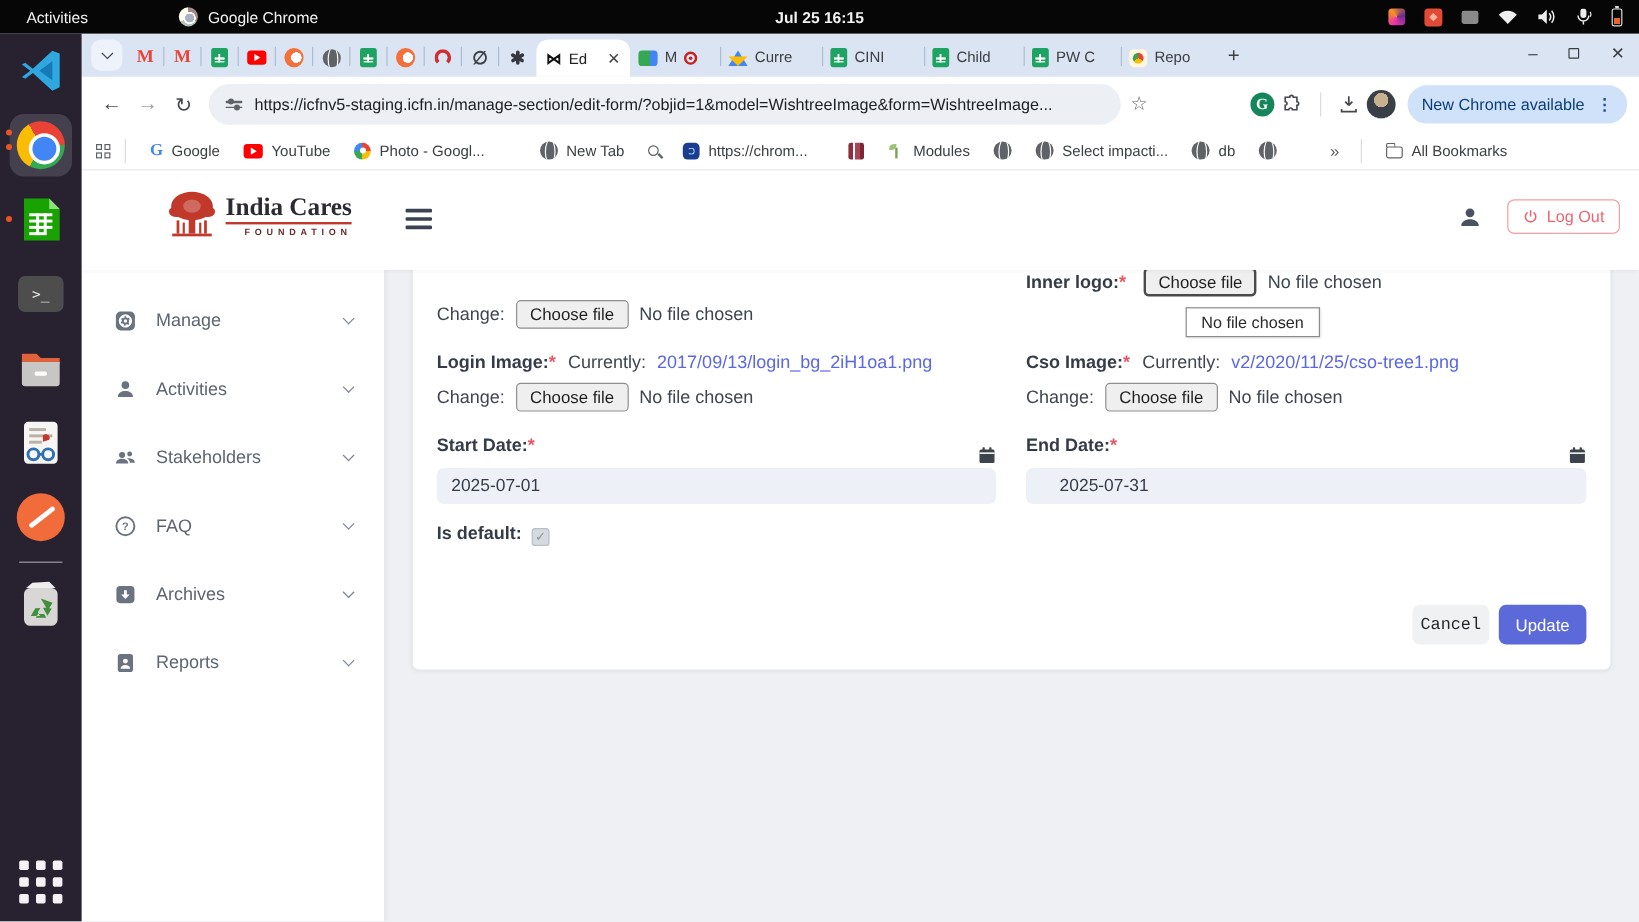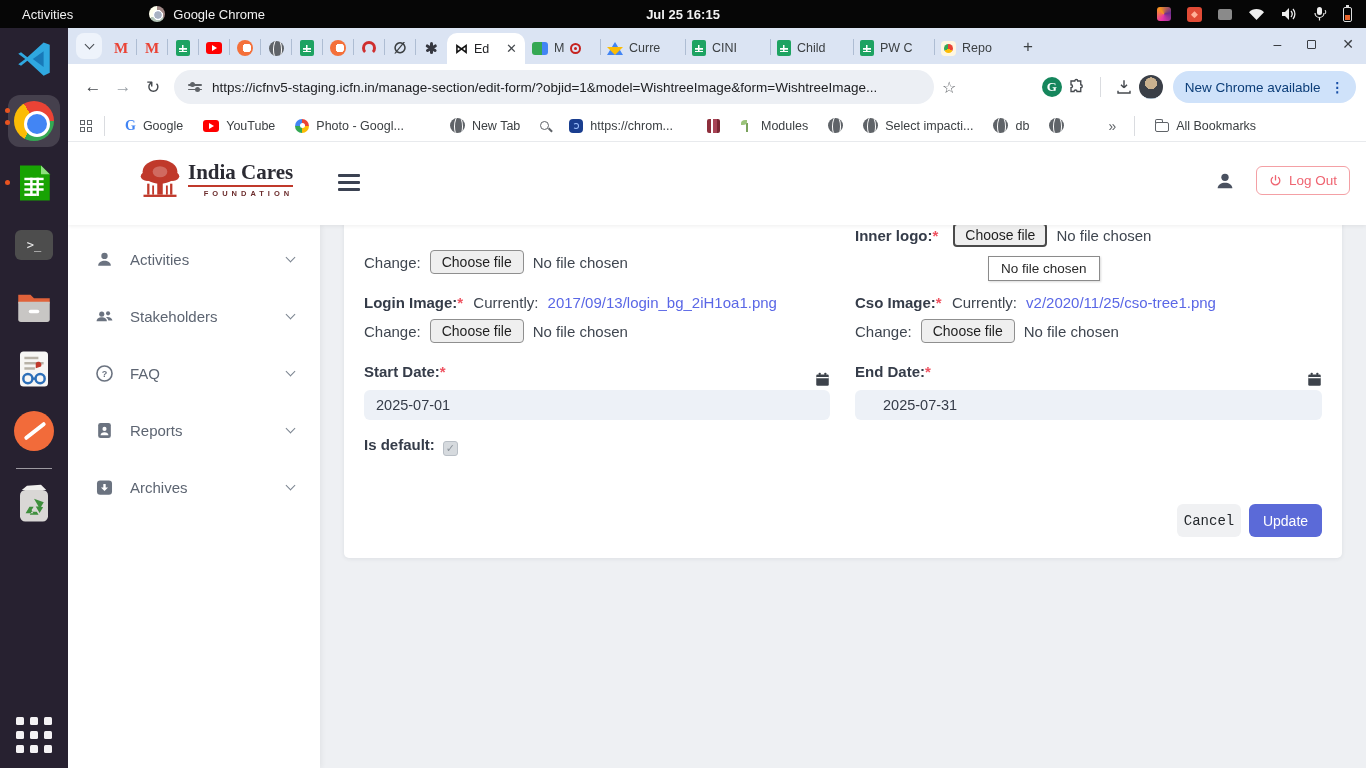--- a/index.html
+++ b/index.html
@@ -491,20 +491,32 @@
           <svg width="13" height="13" viewBox="0 0 24 24">
               <path d="M12 3v8" stroke="#ef6471" stroke-width="2.4" fill="none" stroke-linecap="round"></path>
               <path d="M6.6 6.2a8 8 0 1 0 10.8 0" stroke="#ef6471" stroke-width="2.4" fill="none" stroke-linecap="round"></path>
             </svg>
           <span>Log Out</span>
         </button>
       </div>
     </div>
 
     <div id="sidebar">
+      <div class="side-item" style="margin-top:20px">
+        <span class="sic">
+            <svg viewBox="0 0 24 24">
+              <rect x="2" y="2" width="20" height="20" rx="5"></rect>
+              <circle cx="12" cy="12" r="6.5" fill="#fff" stroke="#fff"></circle>
+              <circle cx="12" cy="12" r="5" fill="#6b7380" stroke="#fff" stroke-width="2.4" stroke-dasharray="2.6 2.2"></circle>
+              <circle cx="12" cy="12" r="1.8" fill="#fff"></circle>
+            </svg>
+          </span>
+        <span class="slabel">Manage</span>
+        <span class="side-chev"></span>
+      </div>
       <div class="side-item">
         <span class="sic">
             <svg viewBox="0 0 24 24">
               <circle cx="12" cy="7.5" r="4"></circle>
               <path d="M4 20c0-4.4 4-6.4 8-6.4s8 2 8 6.4z"></path>
             </svg>
           </span>
         <span class="slabel">Activities</span>
         <span class="side-chev"></span>
       </div>
@@ -526,38 +538,38 @@
               <circle cx="12" cy="12" r="9.5" fill="none" stroke="#6b7380" stroke-width="2"></circle>
               <text x="12" y="16.2" font-size="11.5" text-anchor="middle" fill="#6b7380" font-family="Liberation Sans" font-weight="bold">?</text>
             </svg>
           </span>
         <span class="slabel">FAQ</span>
         <span class="side-chev"></span>
       </div>
       <div class="side-item">
         <span class="sic">
             <svg viewBox="0 0 24 24">
+              <rect x="2.5" y="3" width="19" height="18" rx="4"></rect>
+              <path d="M12 16.5 7.5 12h3V7.5h3V12h3z" fill="#fff"></path>
+            </svg>
+          </span>
+        <span class="slabel">Archives</span>
+        <span class="side-chev"></span>
+      </div>
+      <div class="side-item">
+        <span class="sic">
+            <svg viewBox="0 0 24 24">
               <rect x="4" y="2.5" width="16" height="19" rx="3"></rect>
               <circle cx="12" cy="10" r="2.6" fill="#fff"></circle>
               <path d="M7 18c0-2.6 2.3-3.8 5-3.8s5 1.2 5 3.8z" fill="#fff"></path>
             </svg>
           </span>
         <span class="slabel">Reports</span>
         <span class="side-chev"></span>
       </div>
-      <div class="side-item">
-        <span class="sic">
-            <svg viewBox="0 0 24 24">
-              <rect x="2.5" y="3" width="19" height="18" rx="4"></rect>
-              <path d="M12 16.5 7.5 12h3V7.5h3V12h3z" fill="#fff"></path>
-            </svg>
-          </span>
-        <span class="slabel">Archives</span>
-        <span class="side-chev"></span>
-      </div>
     </div>
 
     <div id="card">
       <div id="card-hd">
         <svg width="19" height="19" viewBox="0 0 24 24">
             <path d="M20 12v8a1.5 1.5 0 0 1-1.5 1.5h-14A1.5 1.5 0 0 1 3 20V6a1.5 1.5 0 0 1 1.5-1.5H12" fill="none" stroke="#343b4c" stroke-width="2.2"></path>
             <path d="M9 15.2 10 11l9.2-9 3 3-9.2 9z" fill="#343b4c"></path>
           </svg>
         <span class="title">Edit WishtreeImage</span>
       </div>

